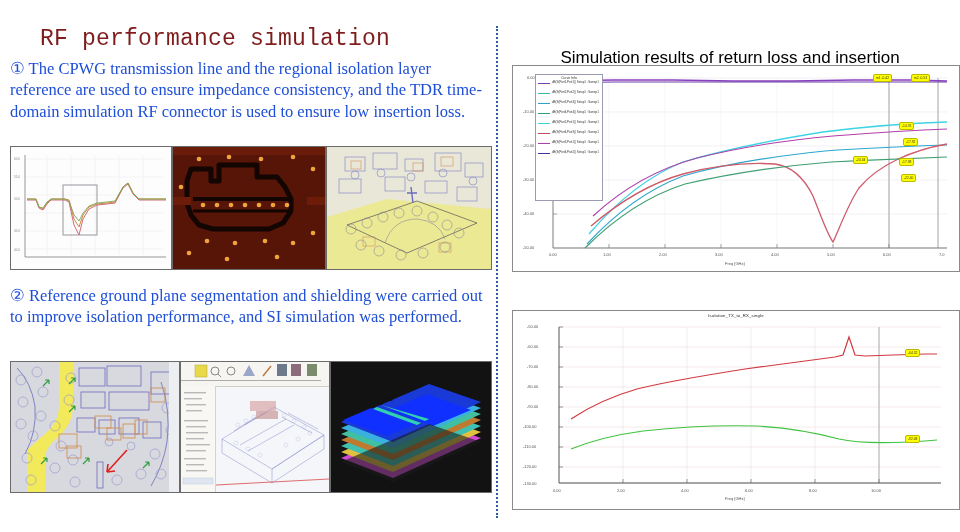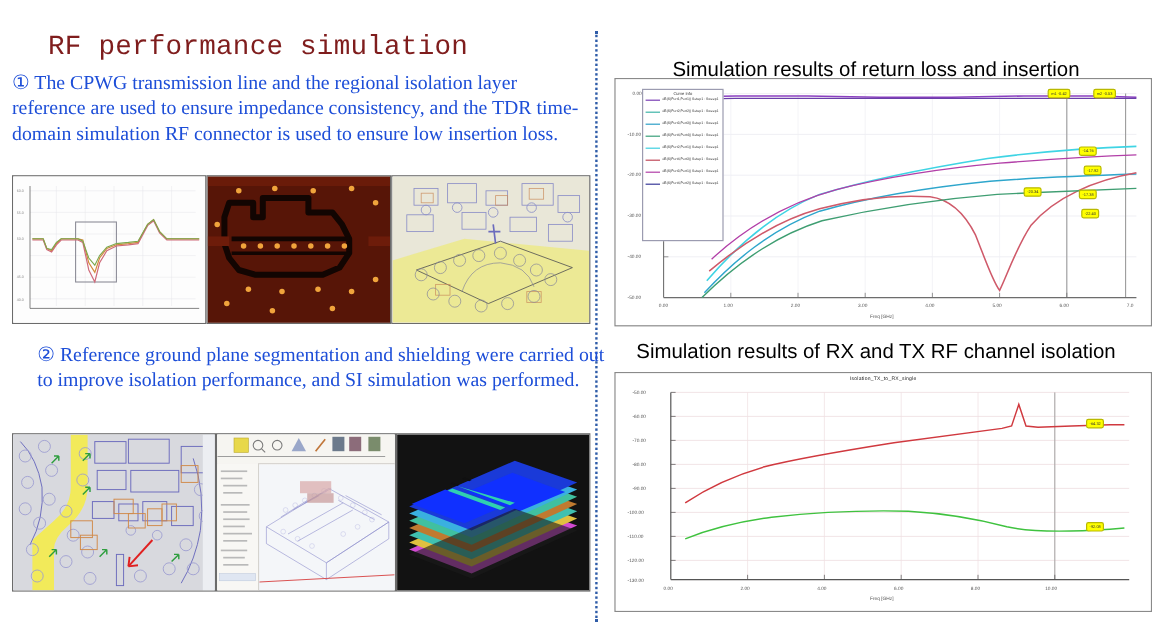--- a/index.html
+++ b/index.html
@@ -11,21 +11,21 @@
   .divider{position:absolute;left:496px;top:26px;width:0;height:492px;
            border-left:2px dotted #2f5ca8;}
 
   
   .left{position:absolute;left:0;top:0;width:496px;height:532px;}
   .slide-title{position:absolute;left:40px;top:26px;font-size:23px;
                font-family:Liberation Mono, monospace;color:#7f1d1d;letter-spacing:.2px;}
   .para{position:absolute;font-size:16.5px;line-height:1.30;color:#1d4ed8;
         font-family:"Liberation Serif",serif;}
   .para1{left:10px;top:58px;width:480px;}
-  .para2{left:10px;top:285px;width:480px;margin-left:21px;}
+  .para2{left:10px;top:285px;width:480px;}
 
   
   .tile{position:absolute;border:1px solid #6b6b6b;overflow:hidden;background:#fff;}
   .row1{top:146px;height:122px;}
   .row2{top:361px;height:130px;}
   .t1{left:10px;width:160px;}
   .t2{left:172px;width:152px;}
   .t3{left:326px;width:164px;}
   .t4{left:10px;width:168px;}
   .t5{left:180px;width:148px;}
@@ -510,21 +510,20 @@
         <div class="marker" style="left:360px;top:8px;">m1  -0.42</div>
         <div class="marker" style="left:398px;top:8px;">m2  -0.53</div>
         <div class="marker" style="left:386px;top:56px;">-14.76</div>
         <div class="marker" style="left:390px;top:72px;">-17.92</div>
         <div class="marker" style="left:340px;top:90px;">-20.34</div>
         <div class="marker" style="left:386px;top:92px;">-17.38</div>
         <div class="marker" style="left:388px;top:108px;">-22.40</div>
       </div>
     </div>
 
-    <div class="chart-title ct2">Simulation results of RX and TX RF channel isolation</div>
 
     <div class="chartbox cb2">
       <div class="plot-inner">
         <div class="plot-title">Isolation_TX_to_RX_single</div>
         <svg width="446" height="198" viewBox="0 0 446 198" preserveAspectRatio="none">
           <rect width="446" height="198" fill="#ffffff"></rect>
           <g stroke="#efdfe2" stroke-width="0.7">
             <line x1="46" y1="16" x2="428" y2="16"></line>
             <line x1="46" y1="36" x2="428" y2="36"></line>
             <line x1="46" y1="56" x2="428" y2="56"></line>

